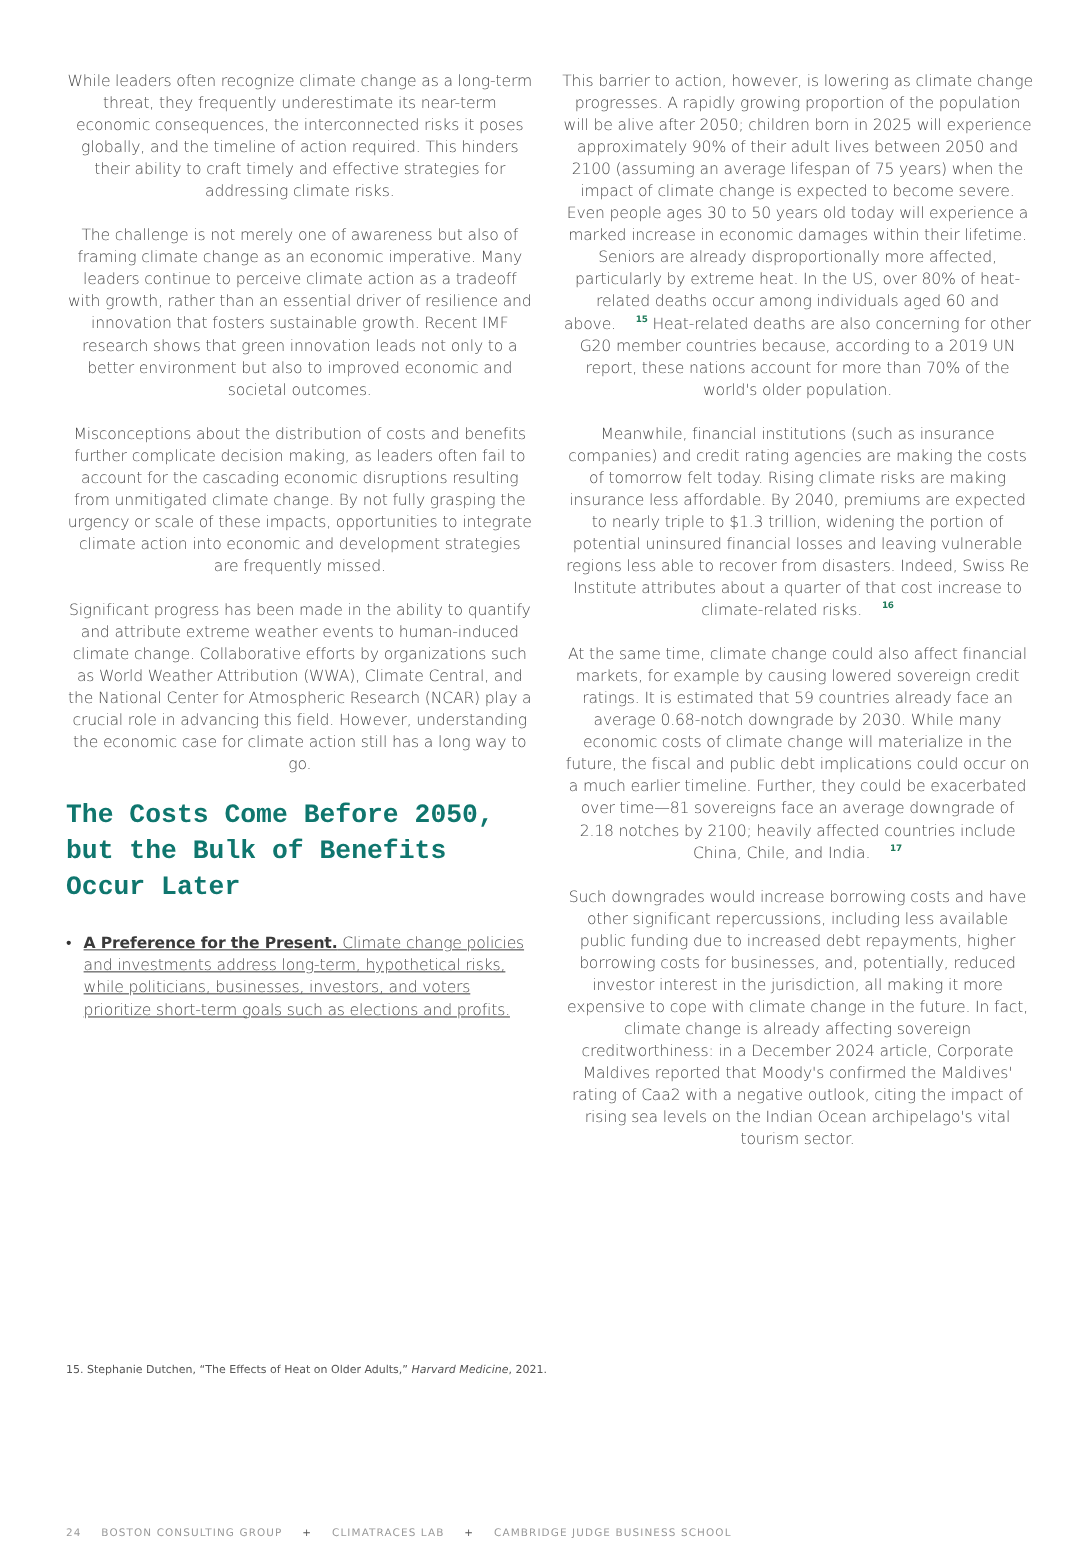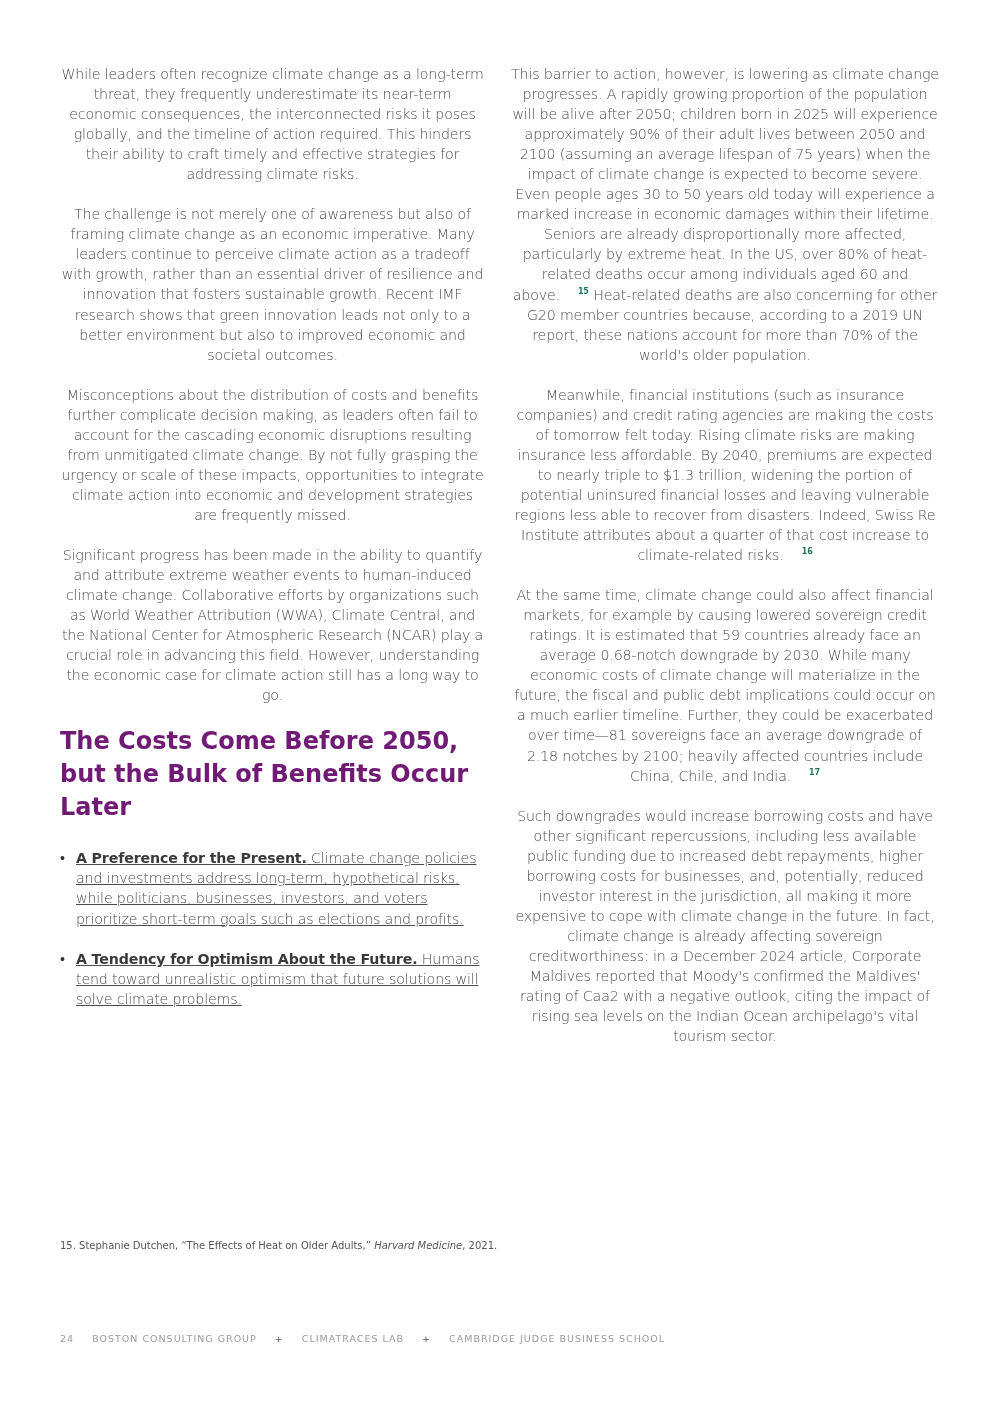--- a/index.html
+++ b/index.html
@@ -15,40 +15,41 @@
       font-weight: 300;
     }
     .col-left { left: 60px; width: 425px; }
     .col-right { left: 511px; width: 428px; }
     .para { margin: 0 0 20px 0; text-align: center; }
     .sup {
       font-size: 8px; color: #1f7a5a; font-weight: bold;
       vertical-align: super; line-height: 0; margin-left: 18px;
     }
     .heading {
-      color: #701a75; font-weight: bold;
+      color: #0f766e; font-weight: bold;
       font-size: 24px; line-height: 33px;
       margin: 20px 0 24px 0;
       letter-spacing: 0;
+      font-family: Liberation Mono, monospace;
     }
     .bullets { list-style: none; margin: 0; padding: 0; text-decoration: underline; }
     .bullet {
       position: relative; padding-left: 16px; margin-bottom: 20px;
     }
     .bullet::before {
       content: "•"; position: absolute; left: 0; top: 0; color: #333;
     }
     .bullet-title { font-weight: bold; color: #3a3a3a; }
     .footnotes {
       position: absolute; left: 60px; top: 1238px; width: 880px;
       font-size: 10px; line-height: 15px; color: #555;
     }
     .footnote i { font-style: italic; }
     .footer {
-      position: absolute; left: 60px; top: 1333px;
+      position: absolute; left: 60px; top: 1388px;
       font-size: 9.5px; letter-spacing: 1px; color: #9a9a9a;
       white-space: nowrap;
     }
     .footer span { margin-right: 14px; }
     .footer .plus { color: #555; }
   </style>
 </head>
 <body>
 
 <div class="col col-left">
@@ -56,23 +57,20 @@
   <p class="para">The challenge is not merely one of awareness but also of framing climate change as an economic imperative. Many leaders continue to perceive climate action as a tradeoff with growth, rather than an essential driver of resilience and innovation that fosters sustainable growth. Recent IMF research shows that green innovation leads not only to a better environment but also to improved economic and societal outcomes.</p>
   <p class="para">Misconceptions about the distribution of costs and benefits further complicate decision making, as leaders often fail to account for the cascading economic disruptions resulting from unmitigated climate change. By not fully grasping the urgency or scale of these impacts, opportunities to integrate climate action into economic and development strategies are frequently missed.</p>
   <p class="para">Significant progress has been made in the ability to quantify and attribute extreme weather events to human-induced climate change. Collaborative efforts by organizations such as World Weather Attribution (WWA), Climate Central, and the National Center for Atmospheric Research (NCAR) play a crucial role in advancing this field. However, understanding the economic case for climate action still has a long way to go.</p>
 
   <h2 class="heading">The Costs Come Before 2050, but the Bulk of Benefits Occur Later</h2>
 
 
   <ul class="bullets">
     <li class="bullet">
       <span class="bullet-title">A Preference for the Present.</span><span> Climate change policies and investments address long-term, hypothetical risks, while politicians, businesses, investors, and voters prioritize short-term goals such as elections and profits.</span>
-    </li>
-    <li class="bullet">
-      <span class="bullet-title">A Tendency for Optimism About the Future.</span><span> Humans tend toward unrealistic optimism that future solutions will solve climate problems.</span>
     </li>
   </ul>
 </div>
 
 <div class="col col-right">
   <p class="para">
     <span>This barrier to action, however, is lowering as climate change progresses. A rapidly growing proportion of the population will be alive after 2050; children born in 2025 will experience approximately 90% of their adult lives between 2050 and 2100 (assuming an average lifespan of 75 years) when the impact of climate change is expected to become severe. Even people ages 30 to 50 years old today will experience a marked increase in economic damages within their lifetime. Seniors are already disproportionally more affected, particularly by extreme heat. In the US, over 80% of heat-related deaths occur among individuals aged 60 and above.</span><span class="sup">15</span><span> Heat-related deaths are also concerning for other G20 member countries because, according to a 2019 UN report, these nations account for more than 70% of the world's older population.</span>
   </p>
   <p class="para">
     <span>Meanwhile, financial institutions (such as insurance companies) and credit rating agencies are making the costs of tomorrow felt today. Rising climate risks are making insurance less affordable. By 2040, premiums are expected to nearly triple to $1.3 trillion, widening the portion of potential uninsured financial losses and leaving vulnerable regions less able to recover from disasters. Indeed, Swiss Re Institute attributes about a quarter of that cost increase to climate-related risks.</span><span class="sup">16</span>

